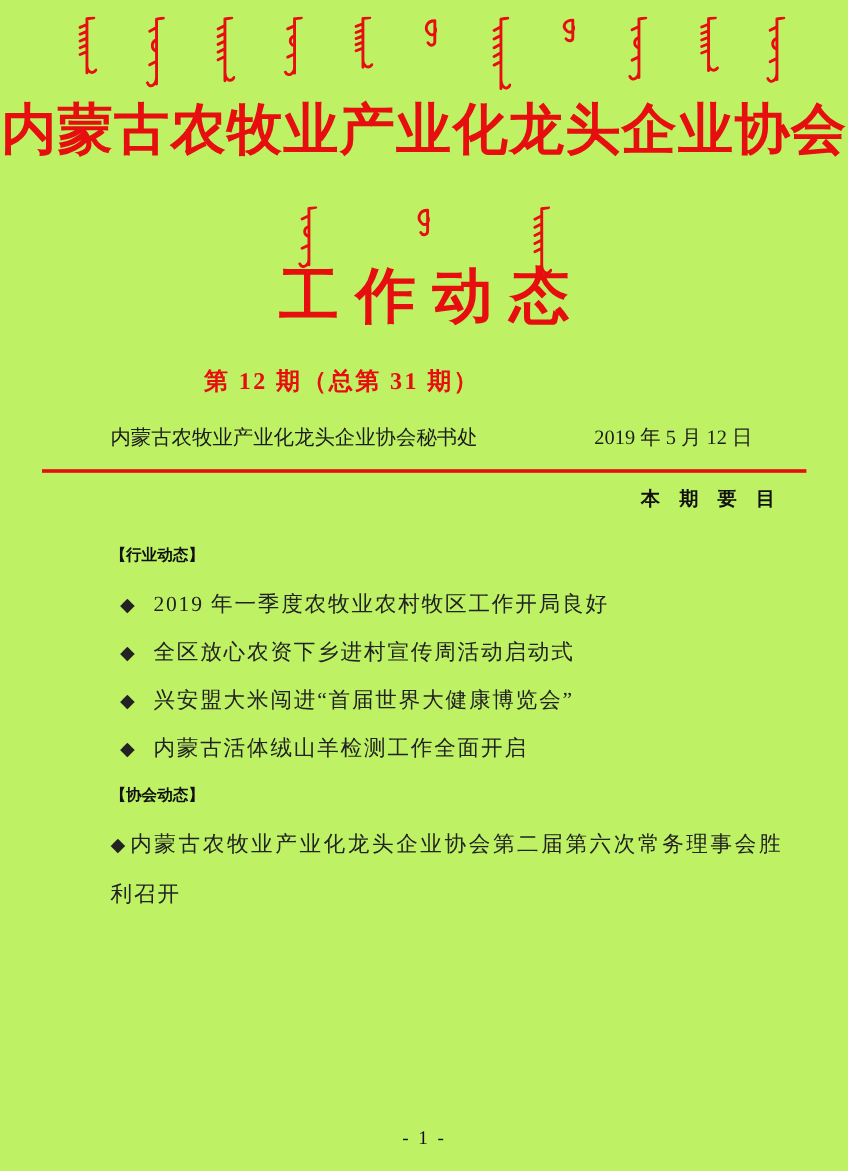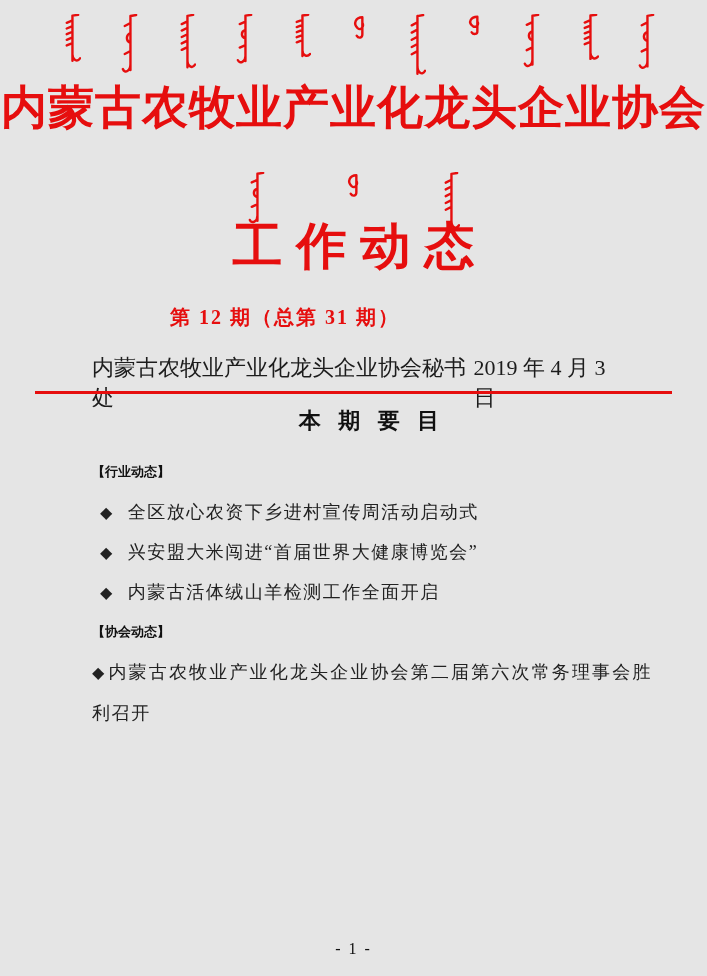--- a/index.html
+++ b/index.html
@@ -4,21 +4,21 @@
 <style>
   * { margin:0; padding:0; box-sizing:border-box; }
   html,body { width:707px; height:976px; }
   body {
     background:#ffffff;
     font-family:"Liberation Serif","DejaVu Serif",serif;
     color:#1c1c1c;
     position:relative;
     overflow:hidden;
   }
-  .page { position:absolute; inset:0; background:#e5e5e5; }
+  .page { position:absolute; inset:0; background:#bef264; }
 
   
   .mong-row { position:absolute; display:flex; align-items:flex-start; }
   .mong-row-top { top:14px; left:62px; width:594px; justify-content:space-between; }
   .mong-row-mid { top:172px; left:0; width:707px; justify-content:center; gap:78px; }
   .mw { width:19px; display:block; }
   .defs-hidden { position:absolute; width:0; height:0; overflow:hidden; }
 
   
   .org-title {
@@ -31,30 +31,30 @@
     text-align:center; font-size:50px; font-weight:900;
     letter-spacing:14px; text-indent:14px; line-height:1.15;
   }
   .issue-line {
     position:absolute; top:304px; left:0; width:570px;
     text-align:center; font-size:20px; font-weight:bold; letter-spacing:2px;
   }
   .pub-row {
     position:absolute; top:353px; left:92px; right:80px;
     display:flex; justify-content:space-between; align-items:baseline;
-    font-size:22px; color:#1c1c1c;font-family:Liberation Serif, serif;
+    font-size:17px; color:#1c1c1c;font-family:Liberation Serif, serif;
   }
   .red-rule {
     position:absolute; top:391px; left:35px; width:637px; height:3px;
   }
 
   
   .toc { position:absolute; top:406px; left:92px; width:560px; }
   .toc-heading {
-    text-align:center; font-size:22px; font-weight:bold;
+    text-align:right; font-size:16px; font-weight:bold;
     letter-spacing:6px; color:#111; margin-bottom:16px;
   }
   .section-title {
     font-family:"Liberation Sans","DejaVu Sans",sans-serif;
     font-size:13px; font-weight:bold; color:#111;
     height:40px; line-height:40px;
   }
   .toc-item {
     font-size:18px; color:#222; letter-spacing:1.5px;
     height:40px; line-height:40px; white-space:nowrap;
@@ -134,31 +134,34 @@
         <use href="#mongA"></use>
       </svg>
   </div>
 
   <div class="bulletin-title" style="color:#e60e0e">工作动态</div>
 
   <div class="issue-line" style="color:#e60e0e">第 12 期（总第 31 期）</div>
 
   <div class="pub-row">
     <span>内蒙古农牧业产业化龙头企业协会秘书处</span>
-    <span>2019 年 4 月 3 日</span>
+    <span>2019 年 5 月 12 日</span>
   </div>
 
   <div class="red-rule" style="background:#e60e0e"></div>
 
   <div class="toc">
 
     <div class="toc-heading">本 期 要 目</div>
 
     <div class="section-title">【行业动态】</div>
 
+    <div class="toc-item">
+      <span class="bullet">◆</span><span>2019 年一季度农牧业农村牧区工作开局良好</span>
+    </div>
     <div class="toc-item">
       <span class="bullet">◆</span><span>全区放心农资下乡进村宣传周活动启动式</span>
     </div>
     <div class="toc-item">
       <span class="bullet">◆</span><span>兴安盟大米闯进“首届世界大健康博览会”</span>
     </div>
     <div class="toc-item">
       <span class="bullet">◆</span><span>内蒙古活体绒山羊检测工作全面开启</span>
     </div>
 

